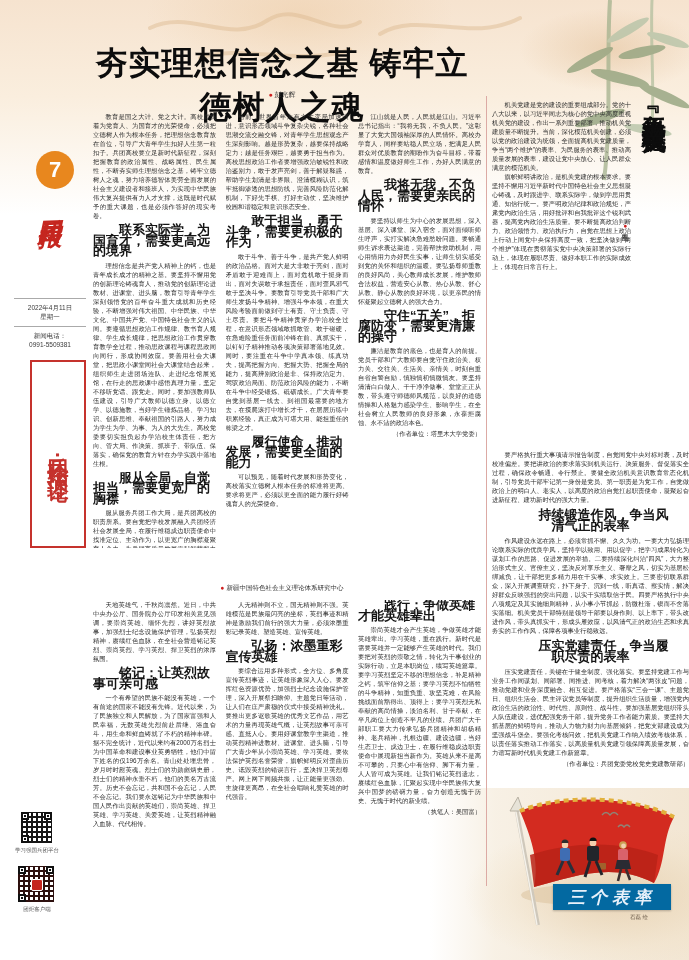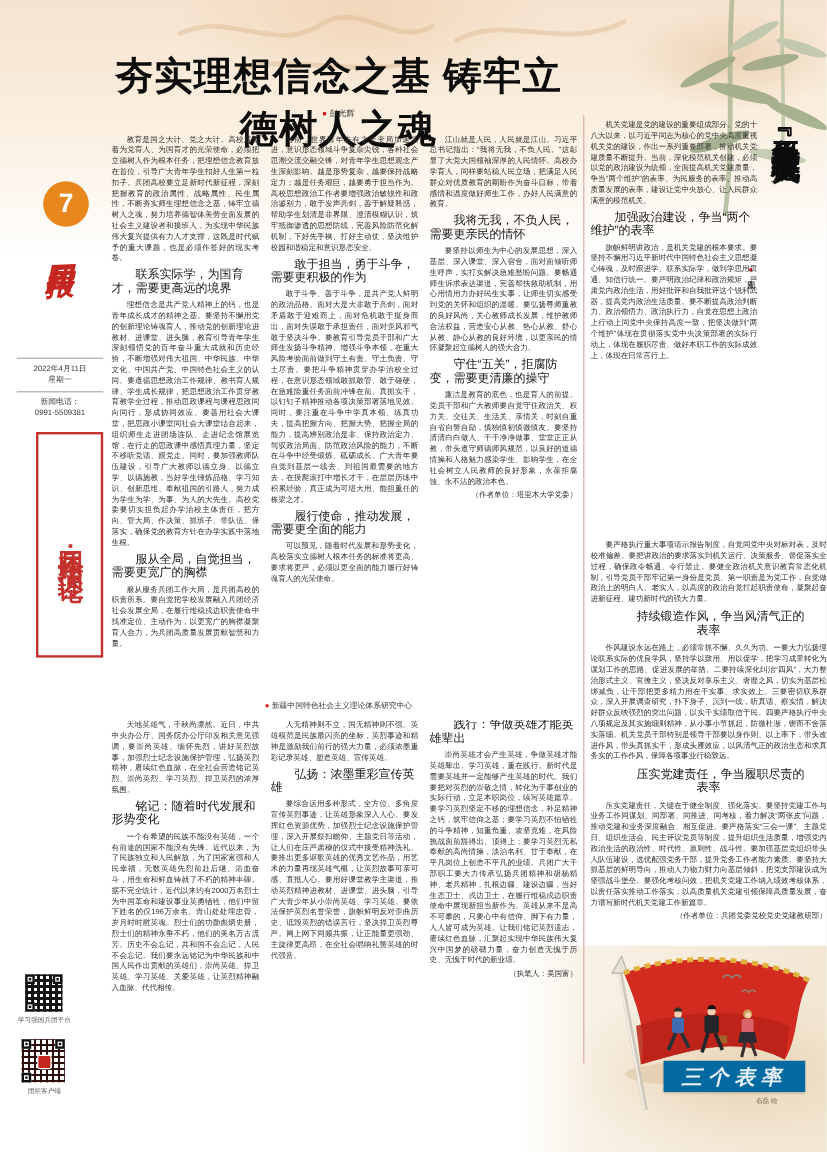--- a/index.html
+++ b/index.html
@@ -54,21 +54,21 @@
   #h2{position:absolute;left:80px;top:550px;width:404px;text-align:center;font-size:26px;
     font-weight:800;color:#b8392c;letter-spacing:1px;}
   #by2{position:absolute;left:80px;top:584px;width:404px;text-align:center;font-size:6.5px;color:#333;}
   .dot{color:#cf1f1f;margin-right:2px;}
   
   .cols{position:absolute;display:flex;gap:9.5px;}
   #a1cols{left:93px;top:112px;width:388px;height:436px;}
   #a2cols{left:93px;top:600px;width:388px;height:346px;}
   .col{width:123px;overflow:hidden;}
   .para{font-size:6.3px;line-height:9px;text-align:justify;color:#2c2c2c;text-indent:2em;margin:0;}
-  .sh{font-size:10px;line-height:10.5px;font-weight:normal;color:#151515;margin:5px 0 4px;text-align:left;}
+  .sh{font-size:13px;line-height:10.5px;font-weight:bold;color:#151515;margin:5px 0 4px;text-align:left;}
   .sh-c{text-align:center;margin:6px 16px 5px;}
   .credit{font-size:6.3px;line-height:9px;text-align:right;color:#2c2c2c;margin-top:2px;text-indent:0;}
   
   #divider{position:absolute;left:486px;top:96px;width:1px;height:790px;background:#dcaaa4;}
   #rUp{position:absolute;left:492px;top:100px;width:139px;height:348px;overflow:hidden;}
   #rLow{position:absolute;left:492px;top:450px;width:197px;height:352px;overflow:hidden;}
   #vhead{position:absolute;left:638px;top:96px;height:360px;writing-mode:vertical-rl;
     font-size:24px;font-weight:800;color:#0d0d0d;letter-spacing:1px;}
   #vby{position:absolute;left:620px;top:222px;writing-mode:vertical-rl;font-size:6.5px;color:#333;}
   
@@ -174,40 +174,39 @@
   </div>
 
   <div id="divider"></div>
   <div id="vhead">争当『三个表率』建设模范机关</div>
   <div id="vby">
     <span class="dot">●</span><span>王玉刚</span>
   </div>
 
   <div id="rUp">
     <p class="para">机关党建是党的建设的重要组成部分。党的十八大以来，以习近平同志为核心的党中央高度重视机关党的建设，作出一系列重要部署，推动机关党建质量不断提升。当前，深化模范机关创建，必须以党的政治建设为统领，全面提高机关党建质量，争当“两个维护”的表率、为民服务的表率、推动高质量发展的表率，建设让党中央放心、让人民群众满意的模范机关。</p>
-    <p class="para sh">加强政治建设，争当“两个维护”的表率</p>
     <p class="para">旗帜鲜明讲政治，是机关党建的根本要求。要坚持不懈用习近平新时代中国特色社会主义思想凝心铸魂，及时跟进学、联系实际学，做到学思用贯通、知信行统一。要严明政治纪律和政治规矩，严肃党内政治生活，用好批评和自我批评这个锐利武器，提高党内政治生活质量。要不断提高政治判断力、政治领悟力、政治执行力，自觉在思想上政治上行动上同党中央保持高度一致，把坚决做到“两个维护”体现在贯彻落实党中央决策部署的实际行动上，体现在履职尽责、做好本职工作的实际成效上，体现在日常言行上。</p>
   </div>
   <div id="rLow">
     <p class="para">要严格执行重大事项请示报告制度，自觉同党中央对标对表，及时校准偏差。要把讲政治的要求落实到机关运行、决策服务、督促落实全过程，确保政令畅通、令行禁止。要健全政治机关意识教育常态化机制，引导党员干部牢记第一身份是党员、第一职责是为党工作，自觉做政治上的明白人、老实人，以高度的政治自觉扛起职责使命，凝聚起奋进新征程、建功新时代的强大力量。</p>
     <p class="para sh sh-c">持续锻造作风，争当风清气正的表率</p>
     <p class="para">作风建设永远在路上，必须常抓不懈、久久为功。一要大力弘扬理论联系实际的优良学风，坚持学以致用、用以促学，把学习成果转化为谋划工作的思路、促进发展的举措。二要持续深化纠治“四风”，大力整治形式主义、官僚主义，坚决反对享乐主义、奢靡之风，切实为基层松绑减负，让干部把更多精力用在干实事、求实效上。三要密切联系群众，深入开展调查研究，扑下身子、沉到一线，听真话、察实情，解决好群众反映强烈的突出问题，以实干实绩取信于民。四要严格执行中央八项规定及其实施细则精神，从小事小节抓起，防微杜渐，锲而不舍落实落细。机关党员干部特别是领导干部要以身作则、以上率下，带头改进作风，带头真抓实干，形成头雁效应，以风清气正的政治生态和求真务实的工作作风，保障各项事业行稳致远。</p>
     <p class="para sh sh-c">压实党建责任，争当履职尽责的表率</p>
     <p class="para">压实党建责任，关键在于健全制度、强化落实。要坚持党建工作与业务工作同谋划、同部署、同推进、同考核，着力解决“两张皮”问题，推动党建和业务深度融合、相互促进。要严格落实“三会一课”、主题党日、组织生活会、民主评议党员等制度，提升组织生活质量，增强党内政治生活的政治性、时代性、原则性、战斗性。要加强基层党组织带头人队伍建设，选优配强党务干部，提升党务工作者能力素质。要坚持大抓基层的鲜明导向，推动人力物力财力向基层倾斜，把党支部建设成为坚强战斗堡垒。要强化考核问效，把机关党建工作纳入绩效考核体系，以责任落实推动工作落实，以高质量机关党建引领保障高质量发展，奋力谱写新时代机关党建工作新篇章。</p>
     <p class="para credit">（作者单位：兵团党委党校党史党建教研部）</p>
   </div>
 
   <div id="by2">
     <span class="dot">●</span><span>新疆中国特色社会主义理论体系研究中心</span>
   </div>
 
   <div class="cols" id="a2cols">
     <div class="col">
       <p class="para">天地英雄气，千秋尚凛然。近日，中共中央办公厅、国务院办公厅印发相关意见强调，要崇尚英雄、缅怀先烈，讲好英烈故事，加强烈士纪念设施保护管理，弘扬英烈精神，赓续红色血脉，在全社会营造铭记英烈、崇尚英烈、学习英烈、捍卫英烈的浓厚氛围。</p>
-      <p class="para sh">铭记：随着时代发展和形势变化</p>
+      <p class="para sh">铭记：让英烈故事可亲可感</p>
       <p class="para">一个有希望的民族不能没有英雄，一个有前途的国家不能没有先锋。近代以来，为了民族独立和人民解放，为了国家富强和人民幸福，无数英雄先烈前赴后继、浴血奋斗，用生命和鲜血铸就了不朽的精神丰碑。据不完全统计，近代以来约有2000万名烈士为中国革命和建设事业英勇牺牲，他们中留下姓名的仅196万余名。青山处处埋忠骨，岁月时时慰英魂。烈士们的功勋彪炳史册，烈士们的精神永垂不朽，他们的美名万古流芳。历史不会忘记，共和国不会忘记，人民不会忘记。我们要永远铭记为中华民族和中国人民作出贡献的英雄们，崇尚英雄、捍卫英雄、学习英雄、关爱英雄，让英烈精神融入血脉、代代相传。</p>
     </div>
     <div class="col">
       <p class="para">人无精神则不立，国无精神则不强。英雄模范是民族最闪亮的坐标，英烈事迹和精神是激励我们前行的强大力量，必须浓墨重彩记录英雄、塑造英雄、宣传英雄。</p>
       <p class="para sh">弘扬：浓墨重彩宣传英雄</p>
       <p class="para">要综合运用多种形式，全方位、多角度宣传英烈事迹，让英雄形象深入人心。要发挥红色资源优势，加强烈士纪念设施保护管理，深入开展祭扫瞻仰、主题党日等活动，让人们在庄严肃穆的仪式中接受精神洗礼。要推出更多讴歌英雄的优秀文艺作品，用艺术的力量再现英雄气概，让英烈故事可亲可感、直抵人心。要用好课堂教学主渠道，推动英烈精神进教材、进课堂、进头脑，引导广大青少年从小崇尚英雄、学习英雄。要依法保护英烈名誉荣誉，旗帜鲜明反对歪曲历史、诋毁英烈的错误言行，坚决捍卫英烈尊严。网上网下同频共振，让正能量更强劲、主旋律更高昂，在全社会唱响礼赞英雄的时代强音。</p>
     </div>
     <div class="col">
       <p class="para sh" style="margin-top:0">践行：争做英雄才能英雄辈出</p>
       <p class="para">崇尚英雄才会产生英雄，争做英雄才能英雄辈出。学习英雄，重在践行。新时代是需要英雄并一定能够产生英雄的时代。我们要把对英烈的崇敬之情，转化为干事创业的实际行动，立足本职岗位，续写英雄篇章。要学习英烈坚定不移的理想信念，补足精神之钙，筑牢信仰之基；要学习英烈不怕牺牲的斗争精神，知重负重、攻坚克难，在风险挑战面前豁得出、顶得上；要学习英烈无私奉献的高尚情操，淡泊名利、甘于奉献，在平凡岗位上创造不平凡的业绩。兵团广大干部职工要大力传承弘扬兵团精神和胡杨精神、老兵精神，扎根边疆、建设边疆，当好生态卫士、戍边卫士，在履行维稳戍边职责使命中展现新担当新作为。英雄从来不是高不可攀的，只要心中有信仰、脚下有力量，人人皆可成为英雄。让我们铭记英烈遗志，赓续红色血脉，汇聚起实现中华民族伟大复兴中国梦的磅礴力量，奋力创造无愧于历史、无愧于时代的新业绩。</p>

